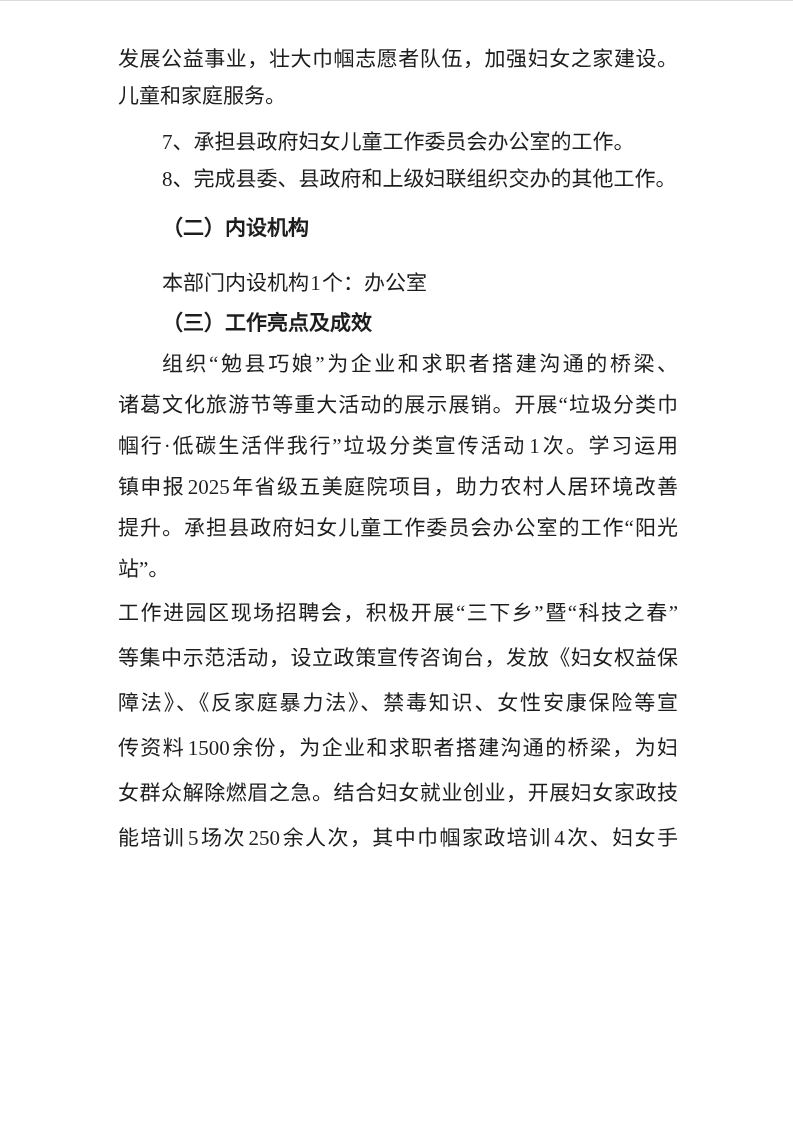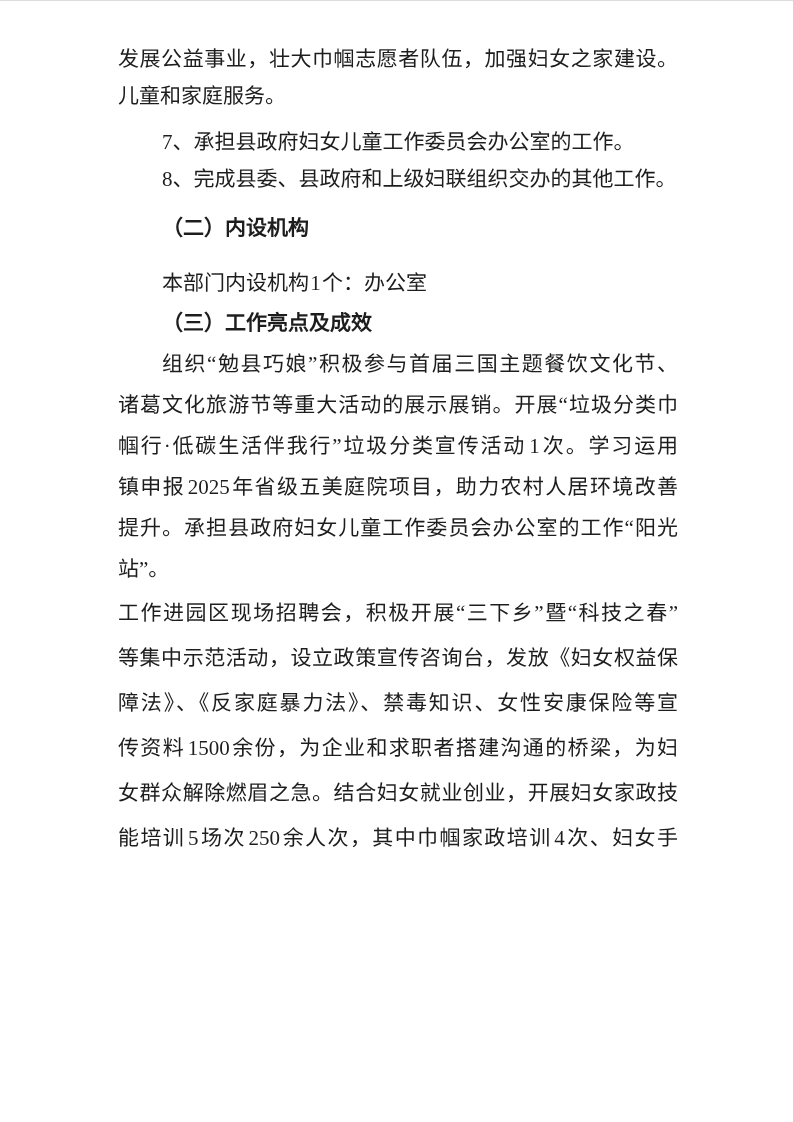--- a/index.html
+++ b/index.html
@@ -64,21 +64,21 @@
     <div class="para para-3 heading">
       <div class="line indent">（二）内设机构</div>
     </div>
     <div class="para para-4">
       <div class="line indent">本部门内设机构 1 个：办公室</div>
     </div>
     <div class="para para-5 heading">
       <div class="line indent">（三）工作亮点及成效</div>
     </div>
     <div class="para para-6">
-      <div class="line fill indent">组织“勉县巧娘”积极参与首届三国主题餐饮文化节、</div>
+      <div class="line fill indent">组织“勉县巧娘”为企业和求职者搭建沟通的桥梁、</div>
       <div class="line fill">诸葛文化旅游节等重大活动的展示展销。开展“垃圾分类巾</div>
       <div class="line fill">帼行·低碳生活伴我行”垃圾分类宣传活动 1 次。学习运用</div>
       <div class="line fill">镇申报 2025 年省级五美庭院项目，助力农村人居环境改善</div>
       <div class="line fill">提升。承担县政府妇女儿童工作委员会办公室的工作“阳光</div>
       <div class="line">站”。</div>
     </div>
     <div class="para para-7">
       <div class="line fill">工作进园区现场招聘会，积极开展“三下乡”暨“科技之春”</div>
       <div class="line fill">等集中示范活动，设立政策宣传咨询台，发放《妇女权益保</div>
       <div class="line fill">障法》、《反家庭暴力法》、禁毒知识、女性安康保险等宣</div>

